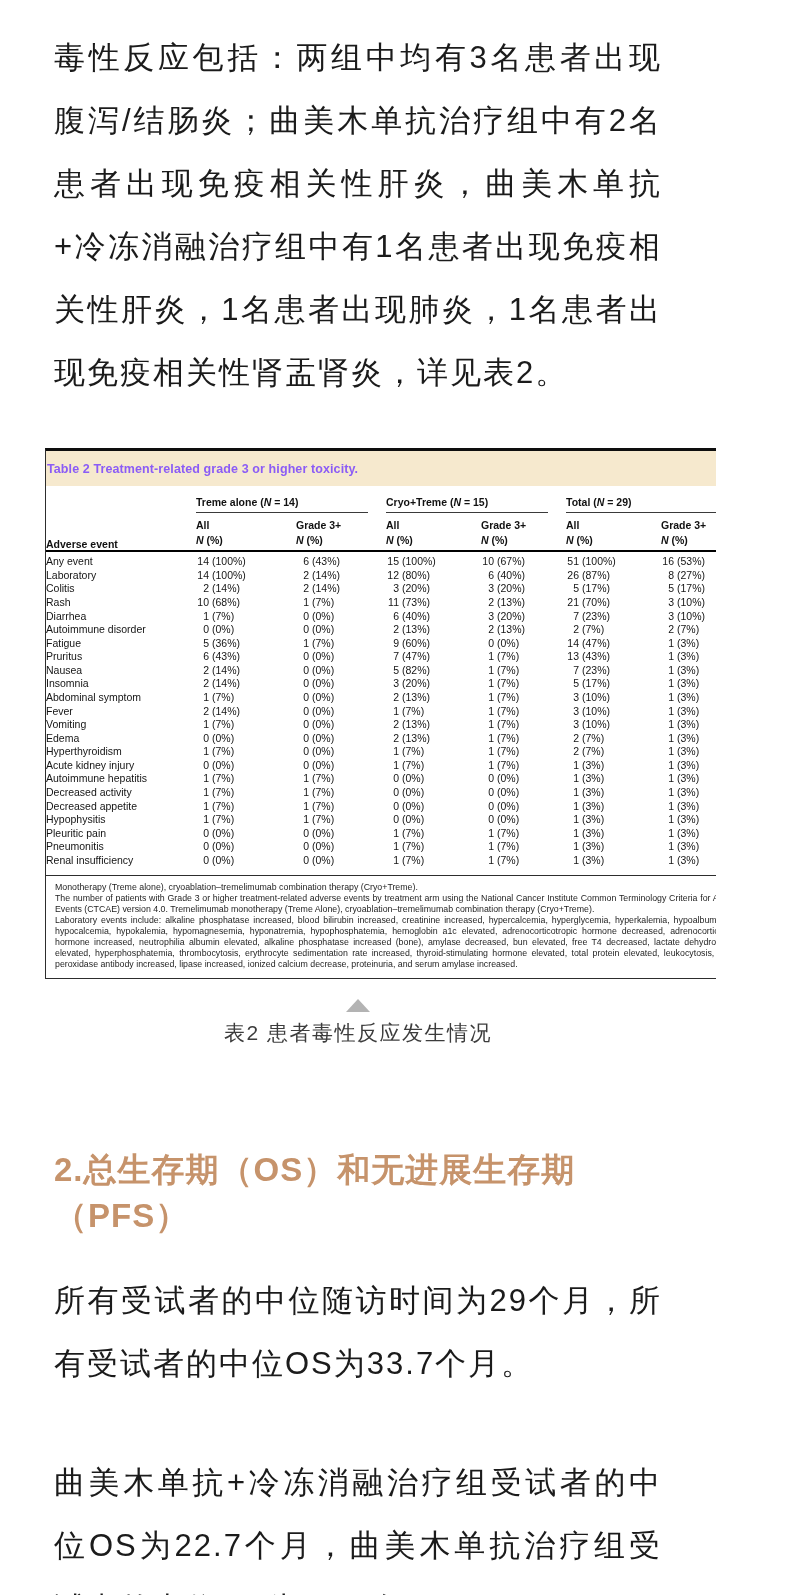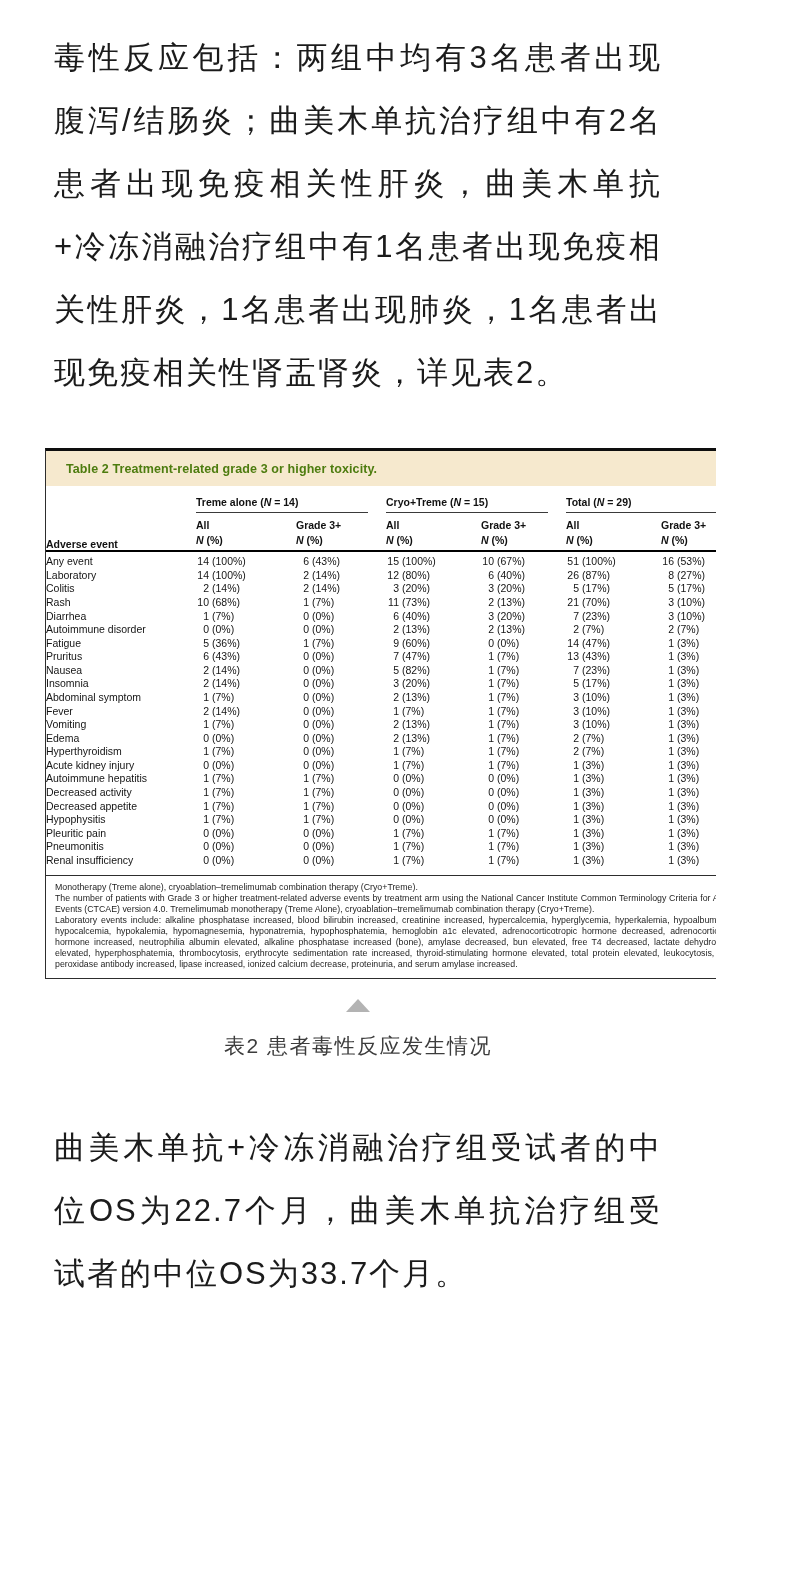--- a/index.html
+++ b/index.html
@@ -32,22 +32,22 @@
     margin: 44px 45px 0;
     width: 710px;
     border: 1.5px solid #2d2d2d;
     border-top: 3.5px solid #0e0e0e;
     background: #ffffff;
   }
   .tbl-title {
     background: #f6e9ce;
     font-size: 12.5px;
     font-weight: 700;
-    color: #4d7c0f;
-    padding: 11px 20px 10px;
+    color: #8b5cf6;
+    padding: 11px 1px 10px;
     letter-spacing: 0.1px;
   }
   table.tox {
     width: 100%;
     border-collapse: collapse;
     table-layout: fixed;
     margin-top: 8px;
   }
   table.tox col.c-name  { width: 150px; }
   table.tox col.c2 { width: 100px; }
@@ -103,21 +103,21 @@
 
   
   .divider-triangle {
     width: 0; height: 0;
     margin: 20px auto 0;
     border-left: 12px solid transparent;
     border-right: 12px solid transparent;
     border-bottom: 13px solid #b3b3b3;
   }
   .fig-caption {
-    margin-top: 20px;
+    margin-top: 7px;
     text-align: center;
     font-size: 21px;
     letter-spacing: 1.5px;
     color: #3c3c3c;
   }
 
   
   .section-heading {
     margin: 100px 54px 0;
     font-size: 33px;
@@ -390,17 +390,19 @@
         <p>Monotherapy (Treme alone), cryoablation–tremelimumab combination therapy (Cryo+Treme).</p>
         <p>The number of patients with Grade 3 or higher treatment-related adverse events by treatment arm using the National Cancer Institute Common Terminology Criteria for Adverse Events (CTCAE) version 4.0. Tremelimumab monotherapy (Treme Alone), cryoablation–tremelimumab combination therapy (Cryo+Treme).</p>
         <p>Laboratory events include: alkaline phosphatase increased, blood bilirubin increased, creatinine increased, hypercalcemia, hyperglycemia, hyperkalemia, hypoalbuminemia, hypocalcemia, hypokalemia, hypomagnesemia, hyponatremia, hypophosphatemia, hemoglobin a1c elevated, adrenocorticotropic hormone decreased, adrenocorticotropic hormone increased, neutrophilia albumin elevated, alkaline phosphatase increased (bone), amylase decreased, bun elevated, free T4 decreased, lactate dehydrogenase elevated, hyperphosphatemia, thrombocytosis, erythrocyte sedimentation rate increased, thyroid-stimulating hormone elevated, total protein elevated, leukocytosis, thyroid peroxidase antibody increased, lipase increased, ionized calcium decrease, proteinuria, and serum amylase increased.</p>
       </div>
   </figure>
 
   <div class="divider-triangle" style="border-bottom-color: rgb(179, 179, 179);"></div>
 
   <div class="fig-caption">表2  患者毒性反应发生情况</div>
 
-
+  <h2 class="section-heading" style="color: rgb(198, 147, 107);">2.总生存期（OS）和无进展生存期（PFS）</h2>
+
+  <p class="body-text para-1">所有受试者的中位随访时间为29个月，所有受试者的中位OS为33.7个月。</p>
 
   <p class="body-text para-2">曲美木单抗+冷冻消融治疗组受试者的中位OS为22.7个月，曲美木单抗治疗组受试者的中位OS为33.7个月。</p>
 
 </div>
 
 </body></html>

